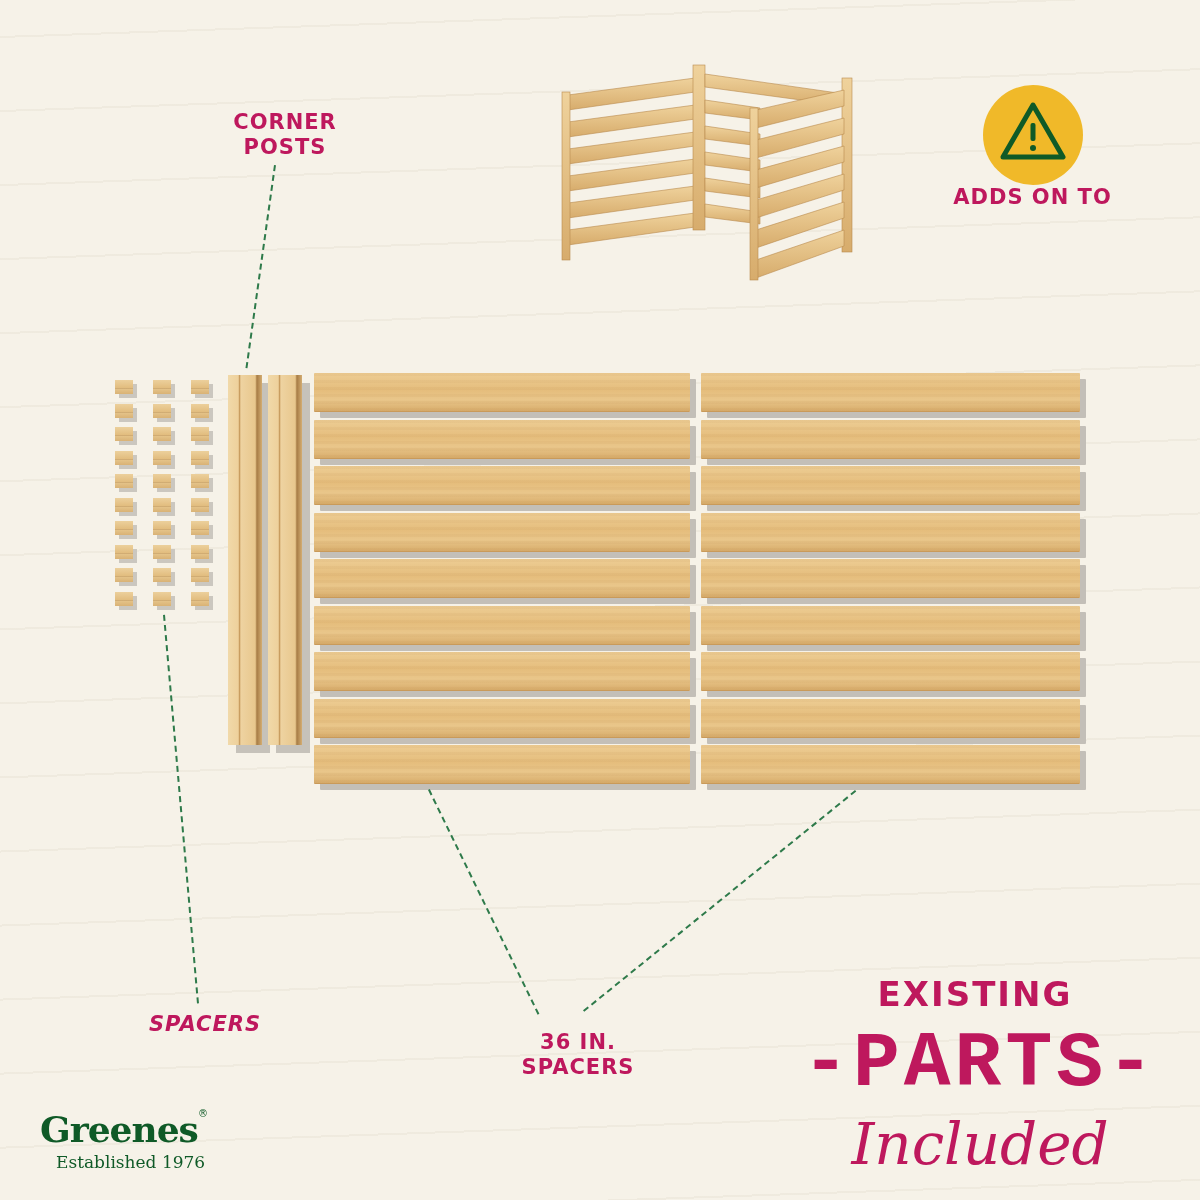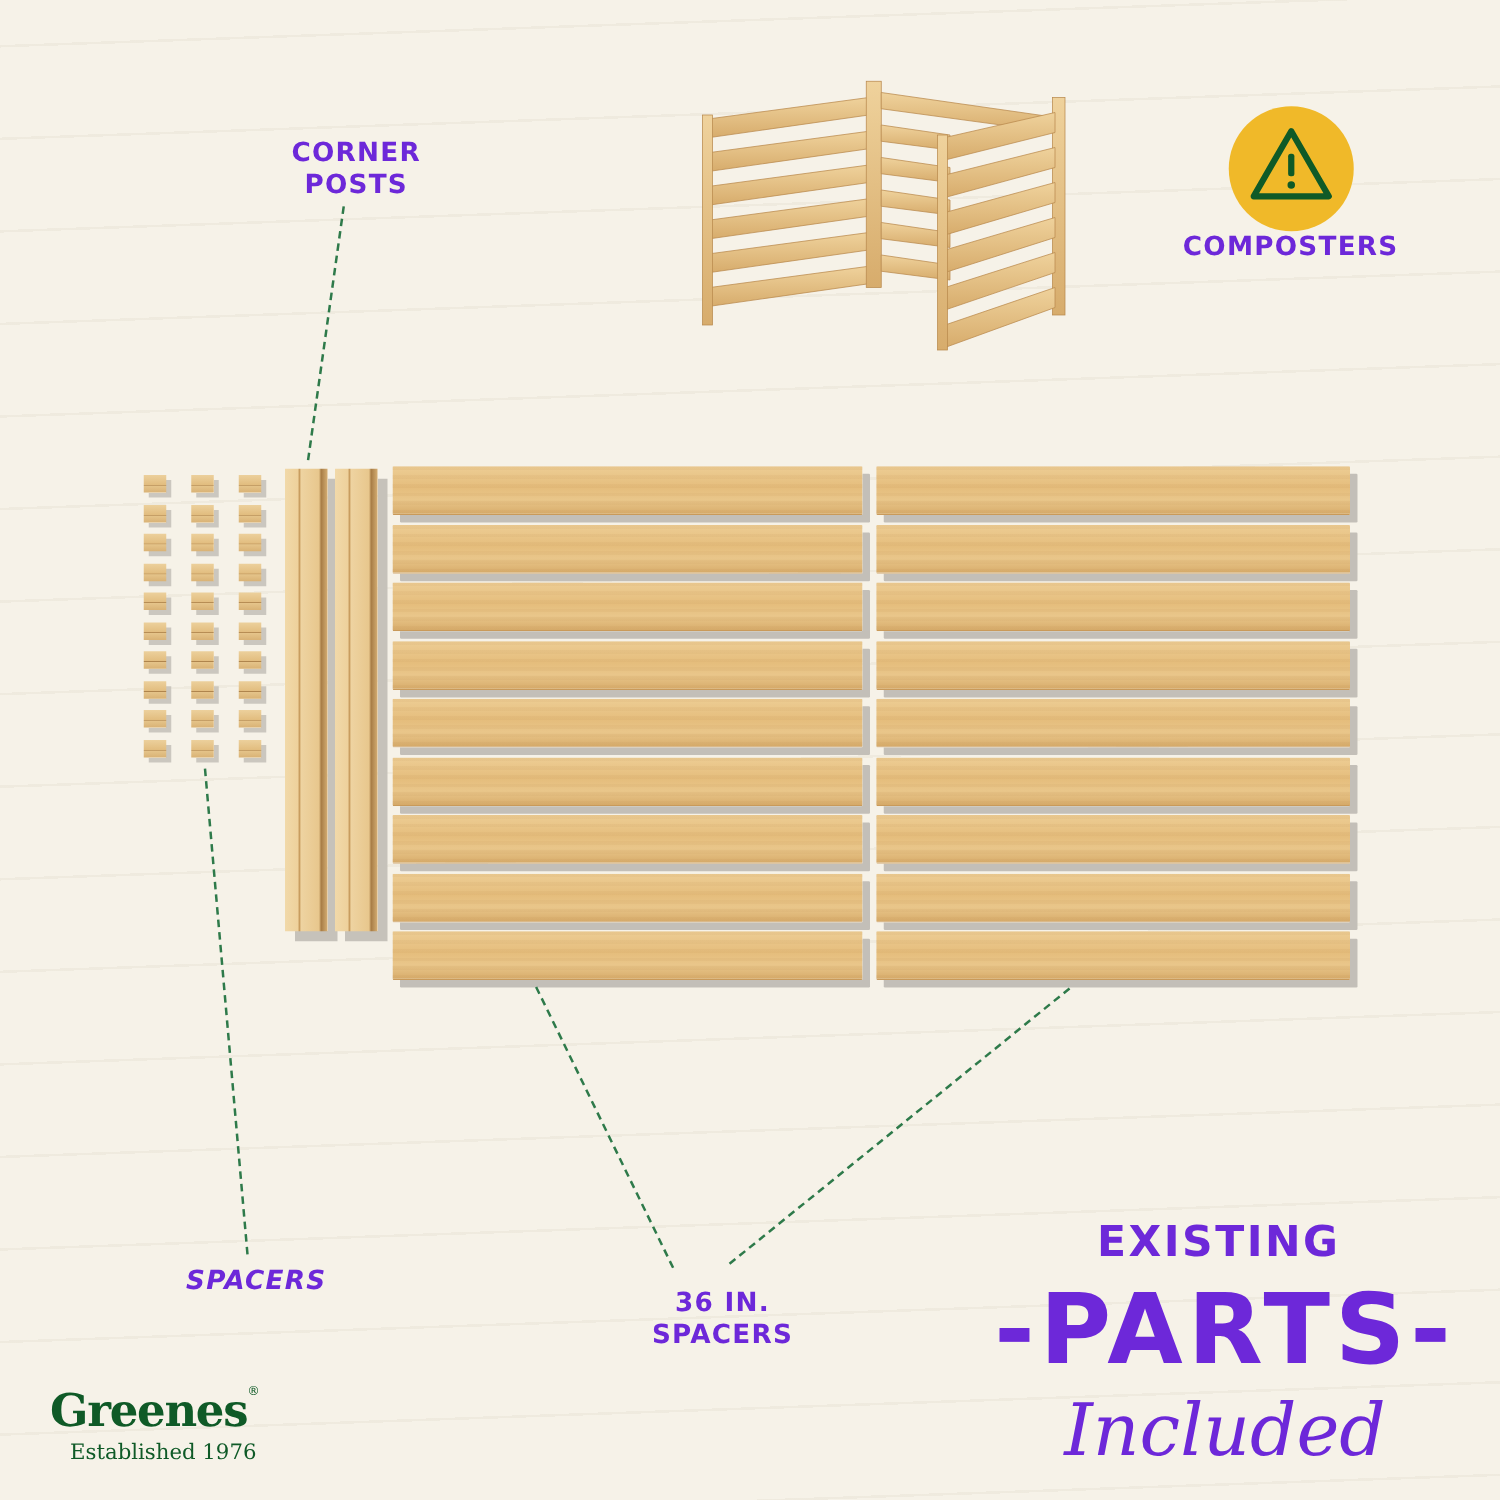--- a/index.html
+++ b/index.html
@@ -1,20 +1,20 @@
 <!DOCTYPE html>
 <html><head>
 <meta charset="utf-8">
 <style>
   html,body{margin:0;padding:0;}
   body{width:1200px;height:1200px;position:relative;overflow:hidden;
     background:#f6f2e8;font-family:"DejaVu Sans","Liberation Sans",sans-serif;}
   .bg-grain{position:absolute;inset:0;pointer-events:none;
     background:repeating-linear-gradient(178deg, rgba(255,255,255,0) 0 36px, rgba(226,220,205,.35) 36px 38px, rgba(255,255,255,0) 38px 74px);}
-  .label{position:absolute;font-weight:bold;color:#6d28d9;text-align:center;letter-spacing:1px;line-height:25px;font-size:21px;}
+  .label{position:absolute;font-weight:bold;color:#be185d;text-align:center;letter-spacing:1px;line-height:25px;font-size:21px;}
   .dash{position:absolute;border-left:2px dashed #2e7a4a;transform-origin:top left;}
   .board{position:absolute;height:38px;border-radius:1px;
     background:linear-gradient(180deg,#edcd94 0%,#e5bd7c 45%,#e9c68a 70%,#d8ad6c 100%);
     box-shadow:6px 6px 0 #c3bfb8;border-bottom:1px solid #c99a5a;}
   .board::after{content:"";position:absolute;inset:0;
     background:repeating-linear-gradient(180deg,rgba(180,130,70,.08) 0 3px,rgba(255,255,255,0) 3px 7px);}
   .post{position:absolute;width:34px;height:370px;
     background:linear-gradient(90deg,#f1d9a9 0%,#eed19c 30%,#c79b5d 34%,#eed3a1 38%,#e8c78d 80%,#a77c45 85%,#d4ad72 100%);
     box-shadow:8px 8px 0 #c6c2ba;}
   .spacer{position:absolute;width:18px;height:14px;
@@ -65,21 +65,21 @@
 </svg>
 
 <div class="warn">
   <svg width="100" height="100" viewBox="0 0 100 100">
     <polygon points="50,20 80,72 20,72" fill="none" stroke="#0f5a27" stroke-width="5" stroke-linejoin="round"></polygon>
     <rect x="47.5" y="38" width="5" height="18" rx="2" fill="#0f5a27"></rect>
     <circle cx="50" cy="63" r="3" fill="#0f5a27"></circle>
   </svg>
 </div>
 <div class="label" style="left:900px;top:185px;width:265px;font-size:21px;line-height:24px;">
-  <div>COMPOSTERS</div>
+  <div>ADDS ON TO</div>
 </div>
 
 <div class="label" style="left:210px;top:110px;width:150px;">
   <div>CORNER</div>
   <div>POSTS</div>
 </div>
 <div class="dash" style="left:274px;top:165px;height:205px;transform:rotate(8deg);"></div>
 
 <div id="spacers">
     <div class="spacer" style="left: 115px; top: 380px;"></div>
@@ -141,19 +141,19 @@
   </div>
 
 <div class="dash" style="left:428px;top:790px;height:250px;transform:rotate(-26deg);"></div>
 <div class="dash" style="left:855px;top:790px;height:350px;transform:rotate(51deg);"></div>
 <div class="label" style="left:508px;top:1030px;width:140px;">
   <div>36 IN.</div>
   <div>SPACERS</div>
 </div>
 
 <div class="label" style="left:820px;top:974px;width:310px;font-size:34px;line-height:40px;letter-spacing:2px;">EXISTING</div>
-<div class="label" style="left:780px;top:1022px;width:400px;font-size:78px;line-height:84px;letter-spacing:4px;">-PARTS-</div>
+<div class="label" style="left:780px;top:1022px;width:400px;font-size:78px;line-height:84px;letter-spacing:4px;font-family:Liberation Mono, monospace;">-PARTS-</div>
 <div class="label" style="left:850px;top:1112px;width:260px;font-family:'DejaVu Serif',serif;font-style:italic;font-weight:normal;font-size:58px;line-height:64px;letter-spacing:0;">Included</div>
 
 <div style="position:absolute;left:40px;top:1108px;">
   <span style="font-family:'DejaVu Serif',serif;font-weight:bold;font-size:36px;color:#0f5a27;letter-spacing:-1px;">Greenes</span><span style="font-size:10px;color:#0f5a27;vertical-align:top;">®</span>
   <div style="font-family:'DejaVu Serif',serif;font-size:17px;color:#0f5a27;margin-top:2px;padding-left:16px;">Established 1976</div>
 </div>
 
 </body></html>

